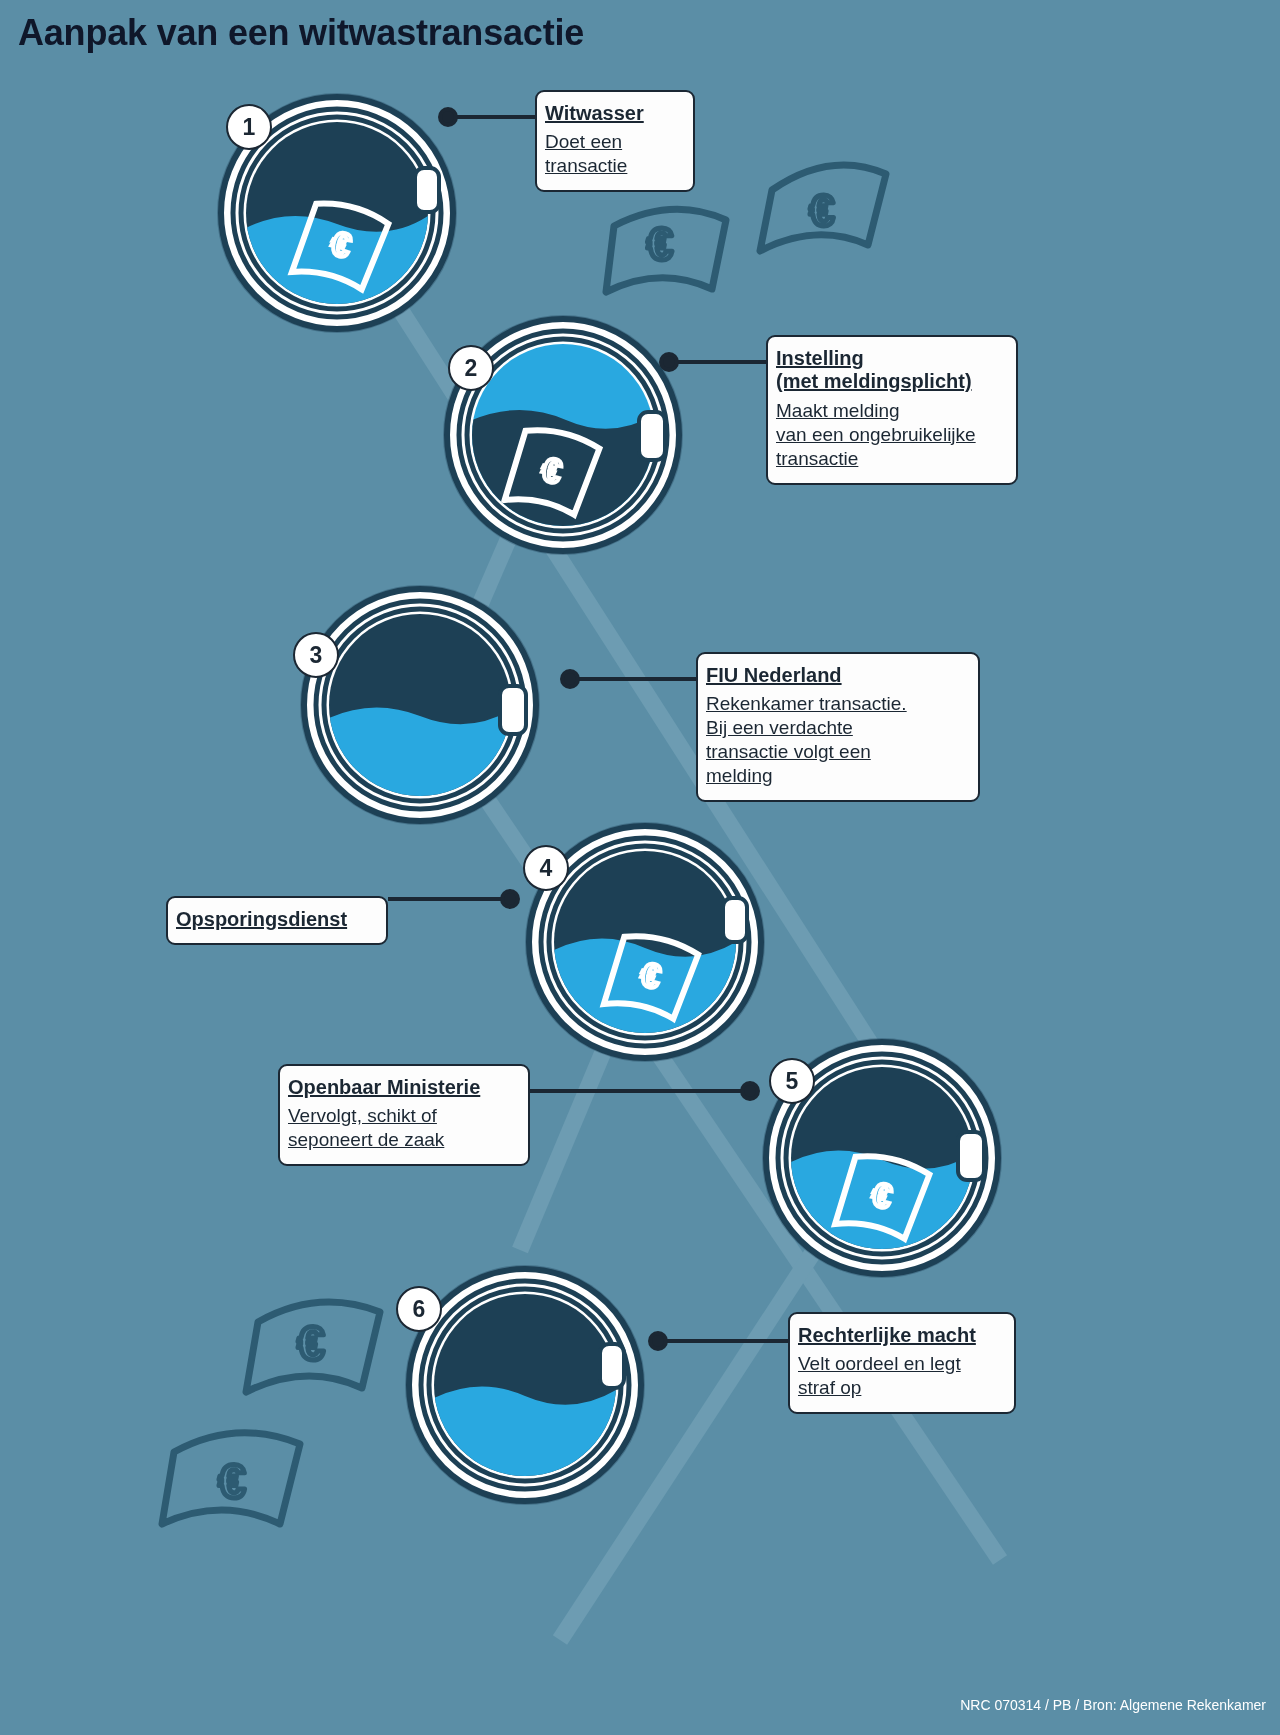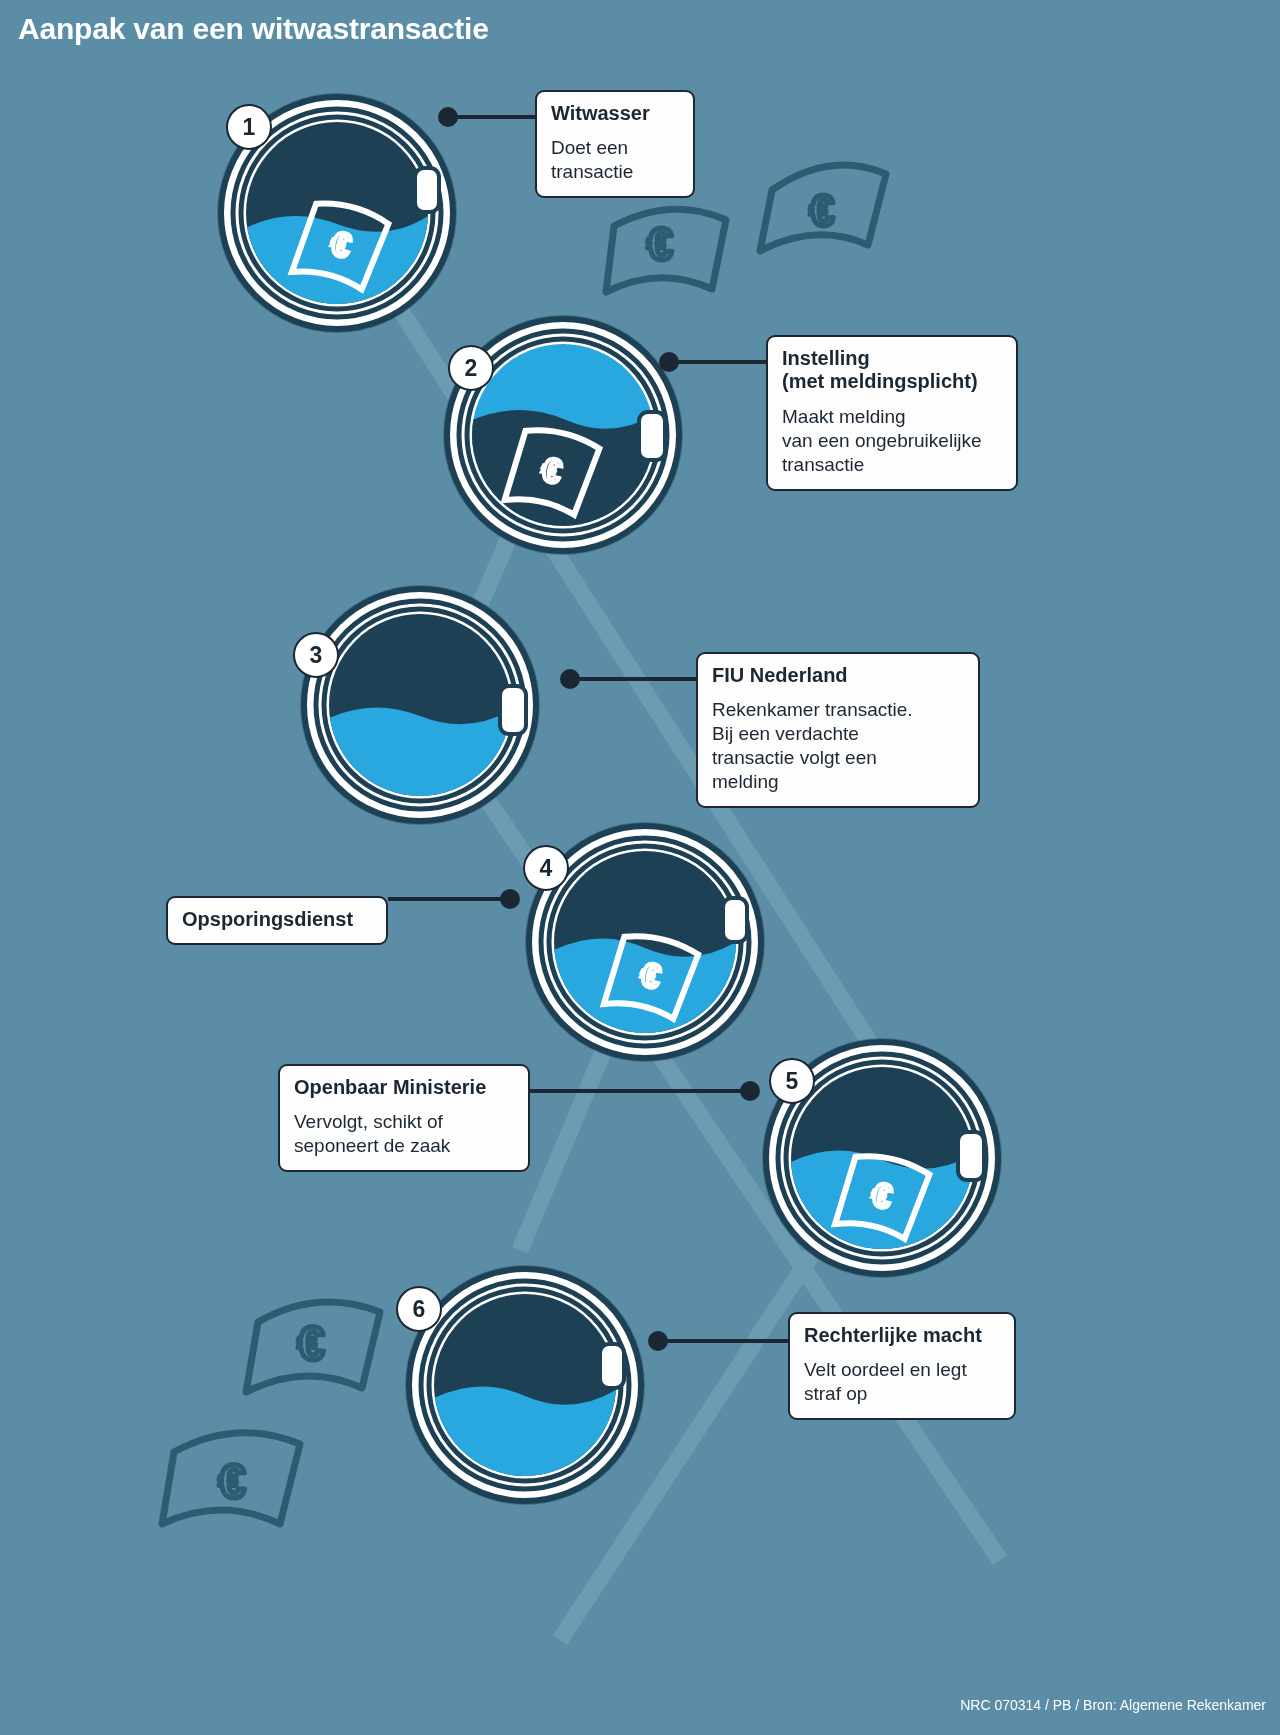--- a/index.html
+++ b/index.html
@@ -7,43 +7,44 @@
     width:1280px;height:1735px;
     background:#5b8ea6;
     font-family:"Liberation Sans", sans-serif;
     overflow:hidden;
     position:relative;
   }
   #stage{position:absolute;inset:0;}
   svg.layer{position:absolute;left:0;top:0;width:1280px;height:1735px;}
   .title{
     position:absolute;left:18px;top:12px;
-    font-size:30px;font-weight:bold;color:#ffffff;
+    font-size:36px;font-weight:bold;color:#0f172a;
     letter-spacing:-0.2px;
   }
   .credit{
     position:absolute;right:14px;top:1697px;
     font-size:14px;color:#ffffff;
   }
   .callout{
     position:absolute;
     background:#fdfdfd;
     border:2.5px solid #1b2733;
     border-radius:9px;
-    padding:10px 14px 12px 14px;
+    padding:10px 14px 12px 8px;
     box-sizing:border-box;
     color:#1b2733;
+    text-decoration:underline;
   }
   .callout .ttl{
     font-size:20px;font-weight:bold;line-height:1.17;
     display:block;white-space:pre-line;
   }
   .callout .body{
     font-size:19px;font-weight:normal;line-height:1.26;
-    display:block;white-space:pre-line;margin-top:11px;
+    display:block;white-space:pre-line;margin-top:5px;
   }
   .badge{
     position:absolute;
     width:46px;height:46px;border-radius:50%;
     background:#ffffff;border:2.5px solid #1b2733;
     display:flex;align-items:center;justify-content:center;
     font-size:23px;font-weight:bold;color:#1b2733;
     box-sizing:border-box;
     z-index:6;
   }

